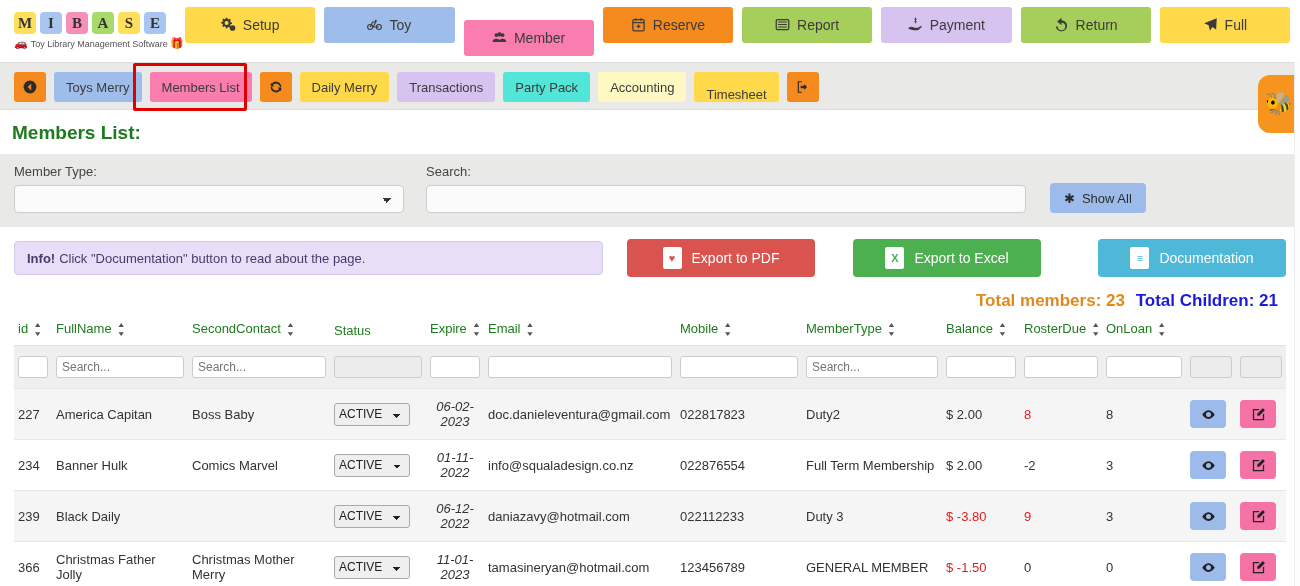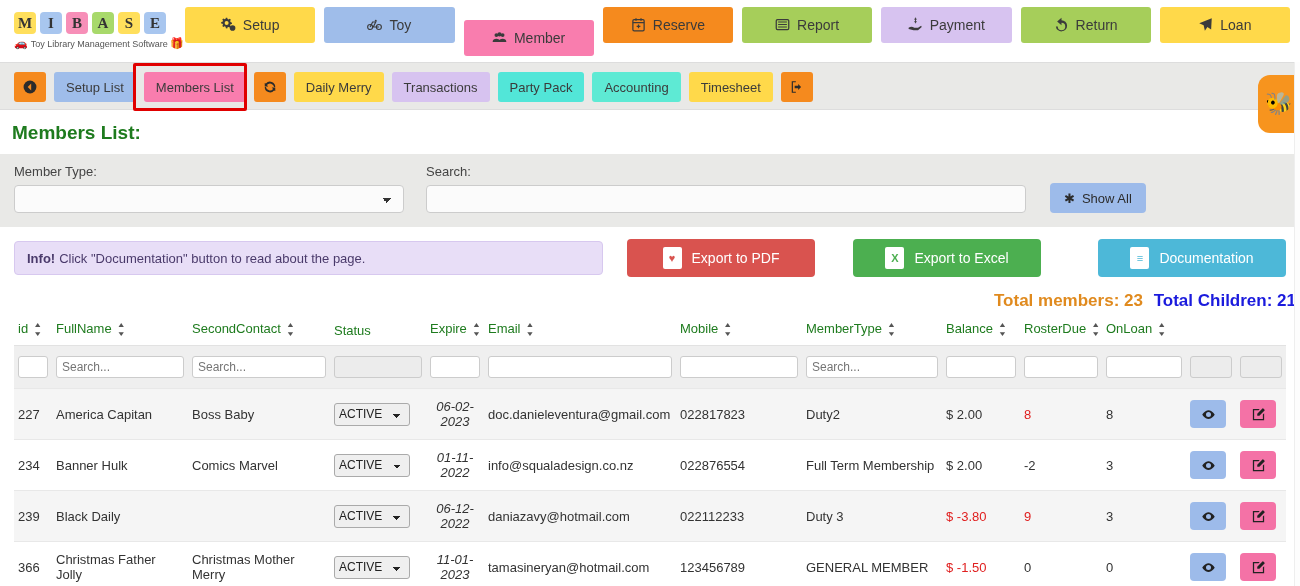--- a/index.html
+++ b/index.html
@@ -95,21 +95,21 @@
     width:188px; height:38px; border:none; border-radius:4px; color:#fff; font-size:14px;
     display:flex; align-items:center; justify-content:center; gap:10px; cursor:pointer;
     font-family:"Liberation Sans", sans-serif;
   }
   .expbtn .gl { width:19px; height:22px; background:#fff; border-radius:2px; position:relative;
     display:flex; align-items:center; justify-content:center; font-size:11px; font-weight:bold; }
   .btn-gap { width:38px; }
   .btn-gap2 { width:57px; }
 
   
-  .totals { text-align:right; padding:4px 4px 6px 0; font-size:17px; font-weight:bold; }
+  .totals { text-align:right; padding:4px 22px 6px 0; font-size:17px; font-weight:bold; }
   .t-mem { color:#e08a1e; }
   .t-chi { color:#1b1bdd; margin-left:6px; }
 
   
   .tbl-wrap { padding:0 14px; }
   table.grid { width:1272px; border-collapse:collapse; table-layout:fixed; }
   table.grid th {
     color:#1e7b1e; font-size:13px; font-weight:normal; text-align:left;
     padding:4px 2px 6px 4px; vertical-align:middle; border-bottom:1px solid #e2e2e2;
     white-space:nowrap;
@@ -230,61 +230,61 @@
             </svg>
           </span>
           <span>Return</span>
         </button>
         <button class="navbtn" style="background: rgb(255, 217, 74);">
           <span style="display: flex;">
             <svg viewBox="0 0 24 24">
               <path d="M22 2L2 10l7 3 2 9 4-6 6 4z"></path>
             </svg>
           </span>
-          <span>Loan</span>
+          <span>Full</span>
         </button>
       </div>
   </div>
 
   <div class="subnav-wrap">
     <div class="subnav" id="subnav">
         <button class="tabbtn iconbtn" style="background: rgb(245, 138, 30);">
           <span style="display: flex;">
             <svg viewBox="0 0 24 24">
               <circle cx="12" cy="12" r="11"></circle>
               <path d="M14 6l-6 6 6 6z" fill="#f58a1e"></path>
             </svg>
           </span>
         </button>
         <button class="tabbtn" style="background: rgb(159, 189, 234);">
-          <span>Setup List</span>
+          <span>Toys Merry</span>
         </button>
         <button class="tabbtn" style="background: rgb(249, 125, 174);">
           <span>Members List</span>
         </button>
         <button class="tabbtn iconbtn" style="background: rgb(245, 138, 30);">
           <span style="display: flex;">
             <svg viewBox="0 0 24 24">
               <path d="M3 5v6h6L6.7 8.7A7 7 0 0119 12h2A9 9 0 005 6.2L3 5zM21 19v-6h-6l2.3 2.3A7 7 0 015 12H3a9 9 0 0016 5.8L21 19z"></path>
             </svg>
           </span>
         </button>
         <button class="tabbtn" style="background: rgb(255, 217, 74);">
           <span>Daily Merry</span>
         </button>
         <button class="tabbtn" style="background: rgb(215, 195, 240);">
           <span>Transactions</span>
         </button>
         <button class="tabbtn" style="background: rgb(82, 230, 216);">
           <span>Party Pack</span>
         </button>
-        <button class="tabbtn" style="background: #5eead4;">
+        <button class="tabbtn" style="background: #fef9c3;">
           <span>Accounting</span>
         </button>
-        <button class="tabbtn" style="background: rgb(255, 217, 74);">
+        <button class="tabbtn" style="background: rgb(255, 217, 74); align-items: flex-end;">
           <span>Timesheet</span>
         </button>
         <button class="tabbtn iconbtn" style="background: rgb(245, 138, 30);">
           <span style="display: flex;">
             <svg viewBox="0 0 24 24">
               <path d="M10 2H3v20h7v-2H5V4h5z"></path>
               <path d="M14 7l5 5-5 5v-3H8v-4h6z"></path>
             </svg>
           </span>
         </button>

